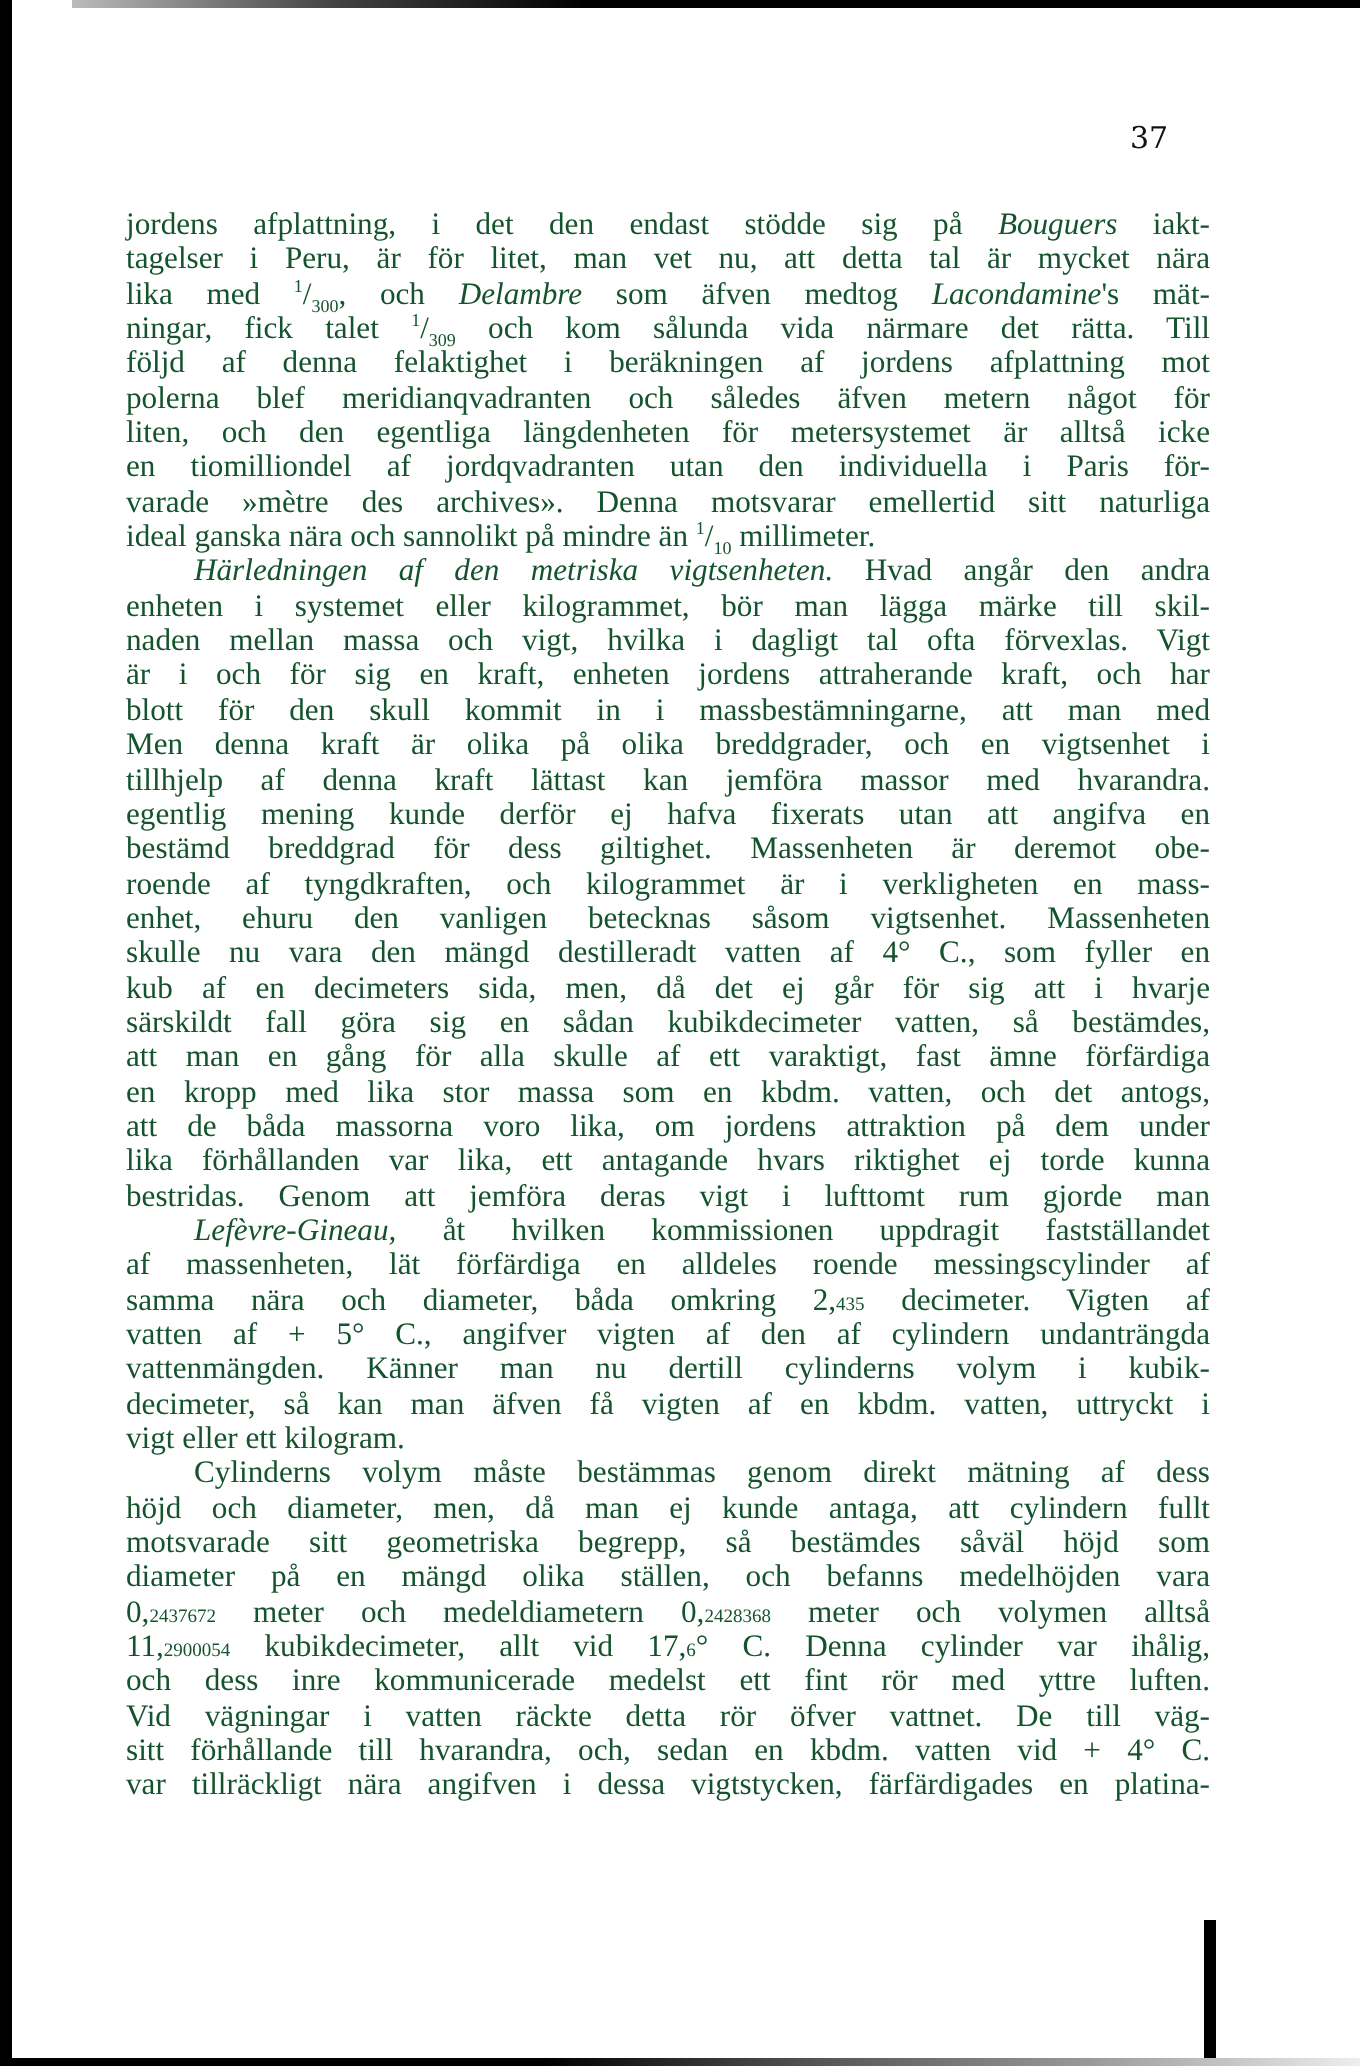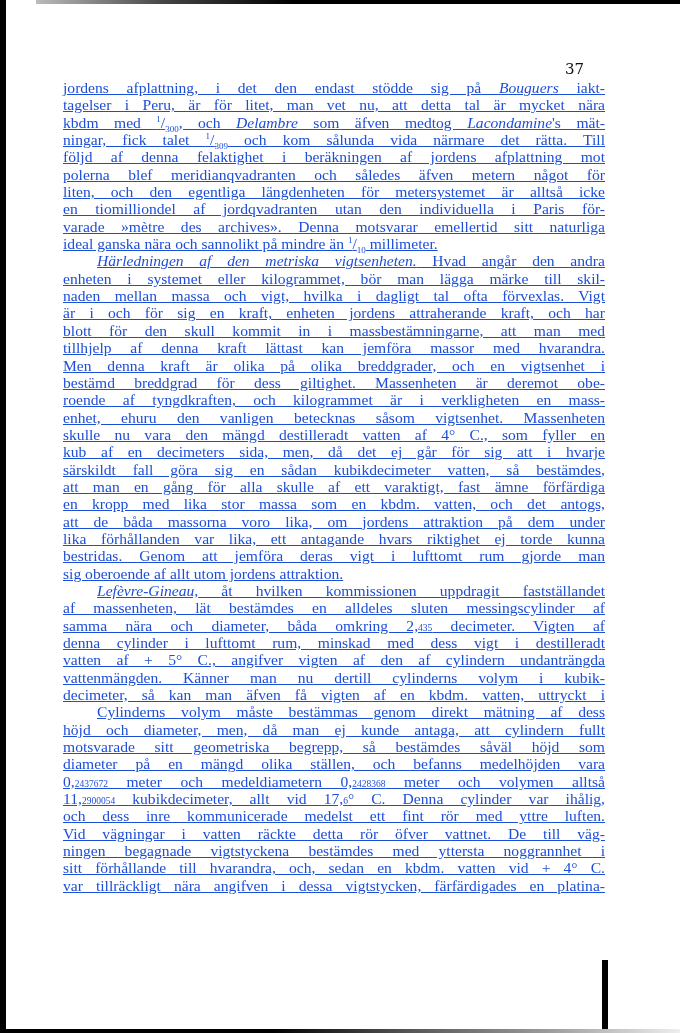--- a/index.html
+++ b/index.html
@@ -45,27 +45,26 @@
       position: absolute;
       left: 565px;
       top: 60px;
       font-family: "DejaVu Serif", serif;
       font-size: 15px;
       color: #111;
     }
     .text {
       position: absolute;
       left: 63px;
-      top: 79px;
+      top: 104px;
       width: 542px;
       font-family: "Liberation Serif", "DejaVu Serif", serif;
       font-size: 15.6px;
       line-height: 17.35px;
-      color: #1d4ed8;
-      text-decoration: underline;
+      color: #14532d;
     }
     .line {
       display: block;
       white-space: nowrap;
       text-align: justify;
       text-align-last: justify;
       height: 17.35px;
     }
     .line.last {
       text-align-last: left;
@@ -92,59 +91,58 @@
   <div class="border-left"></div>
   <div class="border-top"></div>
   <div class="border-right"></div>
   <div class="border-bottom"></div>
 
   <div class="page-number">37</div>
 
   <div class="text" id="text-body">
       <span class="line"><span>jordens afplattning, i det den endast stödde sig på </span><i>Bouguers</i><span> iakt-</span></span>
       <span class="line"><span>tagelser i Peru, är för litet, man vet nu, att detta tal är mycket nära</span></span>
-      <span class="line"><span>kbdm med </span><sup>1</sup><span>/</span><sub>300</sub><span>, och </span><i>Delambre</i><span> som äfven medtog </span><i>Lacondamine</i><span>'s mät-</span></span>
+      <span class="line"><span>lika med </span><sup>1</sup><span>/</span><sub>300</sub><span>, och </span><i>Delambre</i><span> som äfven medtog </span><i>Lacondamine</i><span>'s mät-</span></span>
       <span class="line"><span>ningar, fick talet </span><sup>1</sup><span>/</span><sub>309</sub><span> och kom sålunda vida närmare det rätta. Till</span></span>
       <span class="line"><span>följd af denna felaktighet i beräkningen af jordens afplattning mot</span></span>
       <span class="line"><span>polerna blef meridianqvadranten och således äfven metern något för</span></span>
       <span class="line"><span>liten, och den egentliga längdenheten för metersystemet är alltså icke</span></span>
       <span class="line"><span>en tiomilliondel af jordqvadranten utan den individuella i Paris för-</span></span>
       <span class="line"><span>varade »mètre des archives». Denna motsvarar emellertid sitt naturliga</span></span>
       <span class="line last"><span>ideal ganska nära och sannolikt på mindre än </span><sup>1</sup><span>/</span><sub>10</sub><span> millimeter.</span></span>
       <span class="line indent"><i>Härledningen af den metriska vigtsenheten.</i><span> Hvad angår den andra</span></span>
       <span class="line"><span>enheten i systemet eller kilogrammet, bör man lägga märke till skil-</span></span>
       <span class="line"><span>naden mellan massa och vigt, hvilka i dagligt tal ofta förvexlas. Vigt</span></span>
       <span class="line"><span>är i och för sig en kraft, enheten jordens attraherande kraft, och har</span></span>
       <span class="line"><span>blott för den skull kommit in i massbestämningarne, att man med</span></span>
+      <span class="line"><span>Men denna kraft är olika på olika breddgrader, och en vigtsenhet i</span></span>
       <span class="line"><span>tillhjelp af denna kraft lättast kan jemföra massor med hvarandra.</span></span>
-      <span class="line"><span>Men denna kraft är olika på olika breddgrader, och en vigtsenhet i</span></span>
+      <span class="line"><span>egentlig mening kunde derför ej hafva fixerats utan att angifva en</span></span>
       <span class="line"><span>bestämd breddgrad för dess giltighet. Massenheten är deremot obe-</span></span>
       <span class="line"><span>roende af tyngdkraften, och kilogrammet är i verkligheten en mass-</span></span>
       <span class="line"><span>enhet, ehuru den vanligen betecknas såsom vigtsenhet. Massenheten</span></span>
       <span class="line"><span>skulle nu vara den mängd destilleradt vatten af 4° C., som fyller en</span></span>
       <span class="line"><span>kub af en decimeters sida, men, då det ej går för sig att i hvarje</span></span>
       <span class="line"><span>särskildt fall göra sig en sådan kubikdecimeter vatten, så bestämdes,</span></span>
       <span class="line"><span>att man en gång för alla skulle af ett varaktigt, fast ämne förfärdiga</span></span>
       <span class="line"><span>en kropp med lika stor massa som en kbdm. vatten, och det antogs,</span></span>
       <span class="line"><span>att de båda massorna voro lika, om jordens attraktion på dem under</span></span>
       <span class="line"><span>lika förhållanden var lika, ett antagande hvars riktighet ej torde kunna</span></span>
       <span class="line"><span>bestridas. Genom att jemföra deras vigt i lufttomt rum gjorde man</span></span>
-      <span class="line last"><span>sig oberoende af allt utom jordens attraktion.</span></span>
       <span class="line indent"><i>Lefèvre-Gineau,</i><span> åt hvilken kommissionen uppdragit fastställandet</span></span>
-      <span class="line"><span>af massenheten, lät bestämdes en alldeles sluten messingscylinder af</span></span>
+      <span class="line"><span>af massenheten, lät förfärdiga en alldeles roende messingscylinder af</span></span>
       <span class="line"><span>samma nära och diameter, båda omkring 2,</span><span class="small-num">435</span><span> decimeter. Vigten af</span></span>
-      <span class="line"><span>denna cylinder i lufttomt rum, minskad med dess vigt i destilleradt</span></span>
       <span class="line"><span>vatten af + 5° C., angifver vigten af den af cylindern undanträngda</span></span>
       <span class="line"><span>vattenmängden. Känner man nu dertill cylinderns volym i kubik-</span></span>
       <span class="line"><span>decimeter, så kan man äfven få vigten af en kbdm. vatten, uttryckt i</span></span>
+      <span class="line last"><span>vigt eller ett kilogram.</span></span>
       <span class="line indent"><span>Cylinderns volym måste bestämmas genom direkt mätning af dess</span></span>
       <span class="line"><span>höjd och diameter, men, då man ej kunde antaga, att cylindern fullt</span></span>
       <span class="line"><span>motsvarade sitt geometriska begrepp, så bestämdes såväl höjd som</span></span>
       <span class="line"><span>diameter på en mängd olika ställen, och befanns medelhöjden vara</span></span>
       <span class="line"><span>0,</span><span class="small-num">2437672</span><span> meter och medeldiametern 0,</span><span class="small-num">2428368</span><span> meter och volymen alltså</span></span>
       <span class="line"><span>11,</span><span class="small-num">2900054</span><span> kubikdecimeter, allt vid 17,</span><span class="small-num">6</span><span>° C. Denna cylinder var ihålig,</span></span>
       <span class="line"><span>och dess inre kommunicerade medelst ett fint rör med yttre luften.</span></span>
       <span class="line"><span>Vid vägningar i vatten räckte detta rör öfver vattnet. De till väg-</span></span>
-      <span class="line"><span>ningen begagnade vigtstyckena bestämdes med yttersta noggrannhet i</span></span>
       <span class="line"><span>sitt förhållande till hvarandra, och, sedan en kbdm. vatten vid + 4° C.</span></span>
       <span class="line"><span>var tillräckligt nära angifven i dessa vigtstycken, färfärdigades en platina-</span></span>
     </div>
 </div>
 
 </body></html>

